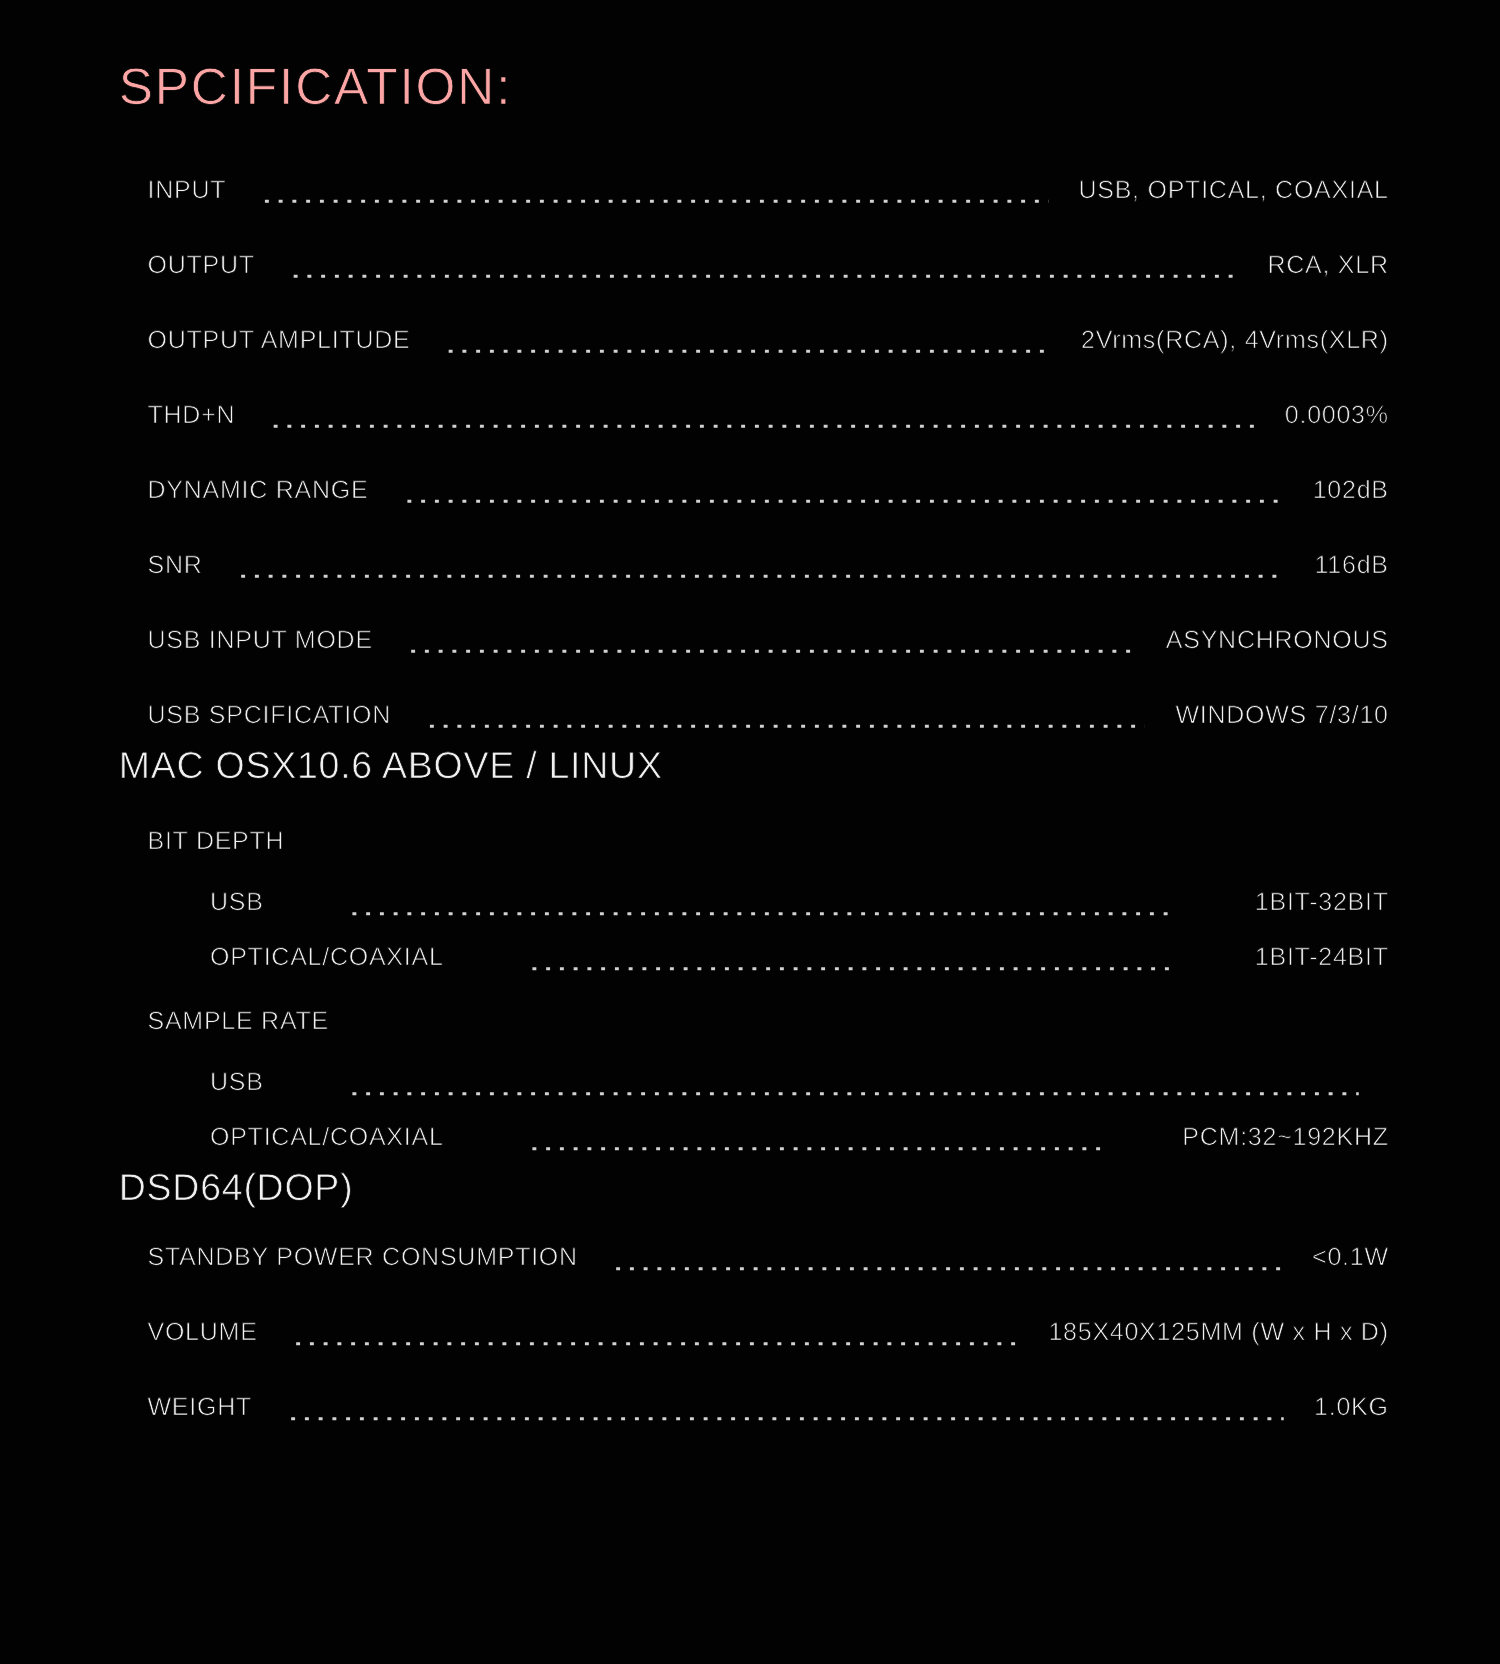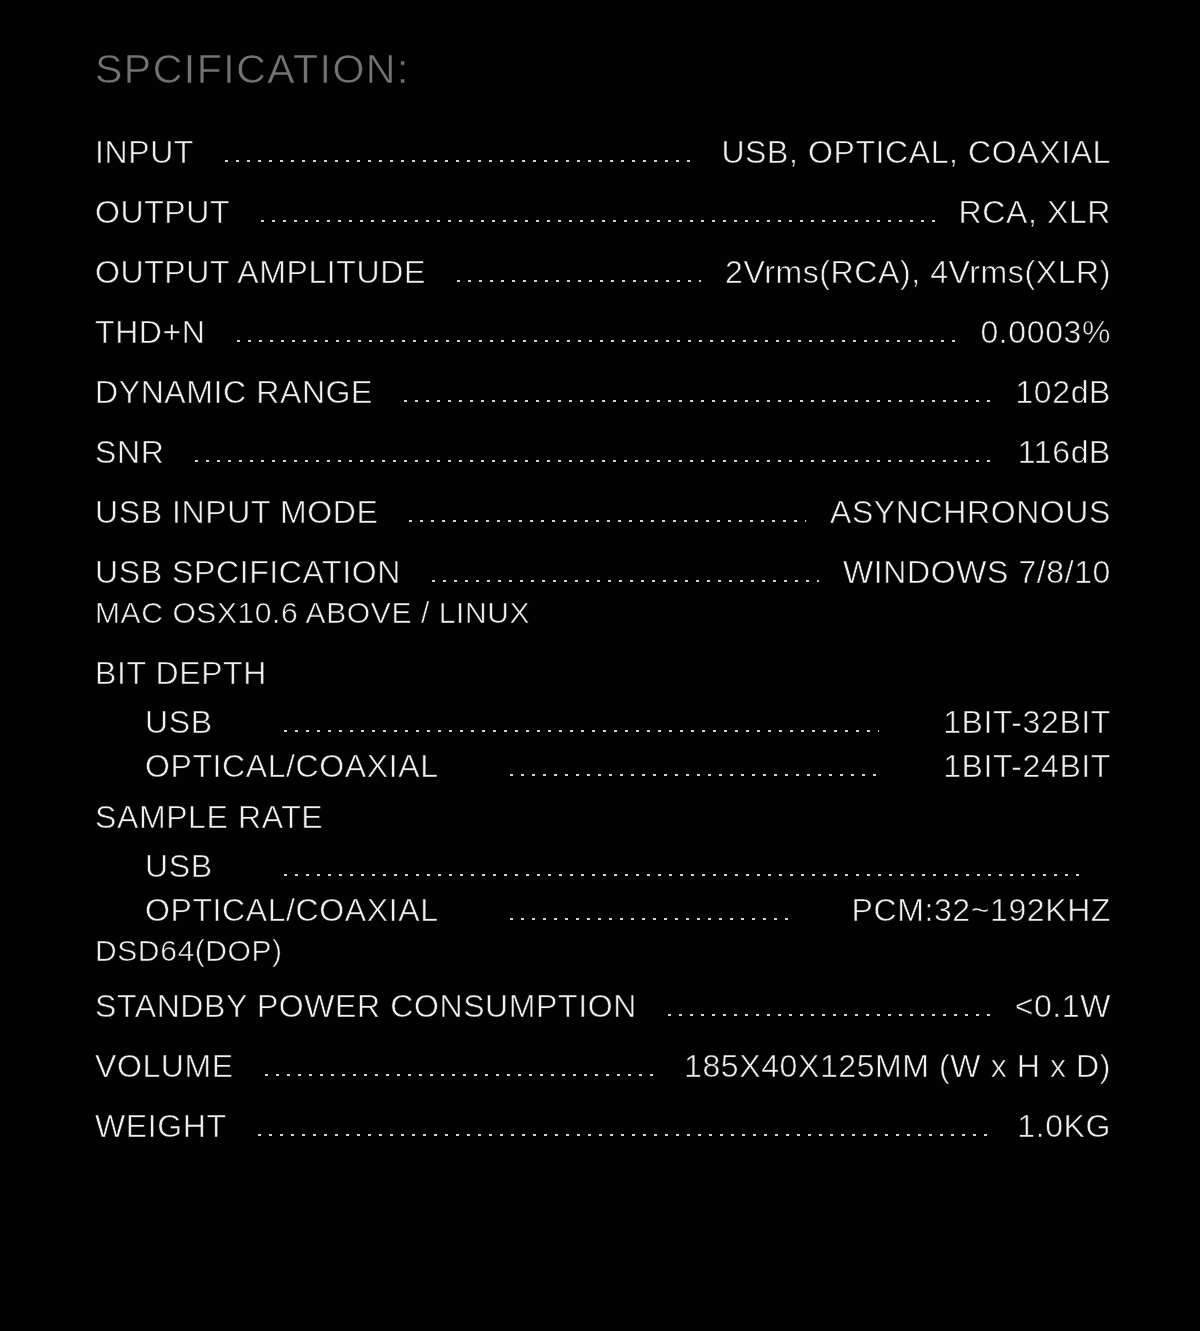--- a/index.html
+++ b/index.html
@@ -20,36 +20,37 @@
     font-family: "Liberation Sans", "DejaVu Sans", sans-serif;
     color: #f0f0f0;
     -webkit-text-stroke: 0.6px #020202; 
   }
   .title {
     font-size: 41px;
     font-weight: 400;
     letter-spacing: 1.5px;
     line-height: 46px;
     margin: 0 0 40px 0;
-    color: #737373;
+    color: #fca5a5;
   }
   .row { margin: 0; }
   .row.main { margin-bottom: 20px; }
   .row.sub { margin-bottom: 4px; }
   .row.section { margin-bottom: 9px; }
   .row.sub + .row.main { margin-top: 15px; }
   .row.sub + .row.section { margin-top: 11px; }
 
   .line1 {
     display: flex;
     align-items: flex-start;
-    font-size: 32px;
+    font-size: 20px;
     line-height: 40px;
     letter-spacing: 0.6px;
     white-space: nowrap;
+    margin-left: 23px;
   }
   .row.sub .line1 { padding-left: 50px; gap: 40px; }
 
   .label { flex: 0 0 auto; }
 
   .dots {
     flex: 1 1 auto;
     align-self: stretch;
     margin: 0 24px 0 27px;
     background-image: radial-gradient(circle 1.5px at center, #d2d2d2 98%, transparent 100%);
@@ -121,21 +122,21 @@
     <div class="line1">
       <span class="label">USB INPUT MODE</span>
       <span class="dots"></span>
       <span class="value">ASYNCHRONOUS</span>
     </div>
   </div>
       <div class="row main">
     <div class="line1">
       <span class="label">USB SPCIFICATION</span>
       <span class="dots"></span>
-      <span class="value">WINDOWS 7/8/10</span>
+      <span class="value">WINDOWS 7/3/10</span>
     </div>
   <div class="line2">MAC OSX10.6 ABOVE / LINUX</div>
       </div>
       <div class="row section">
     <div class="line1">
       <span class="label">BIT DEPTH</span>
 
     </div>
   </div>
       <div class="row sub">

